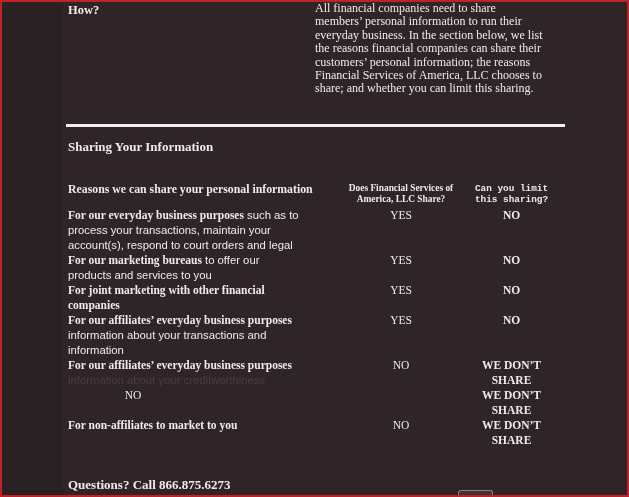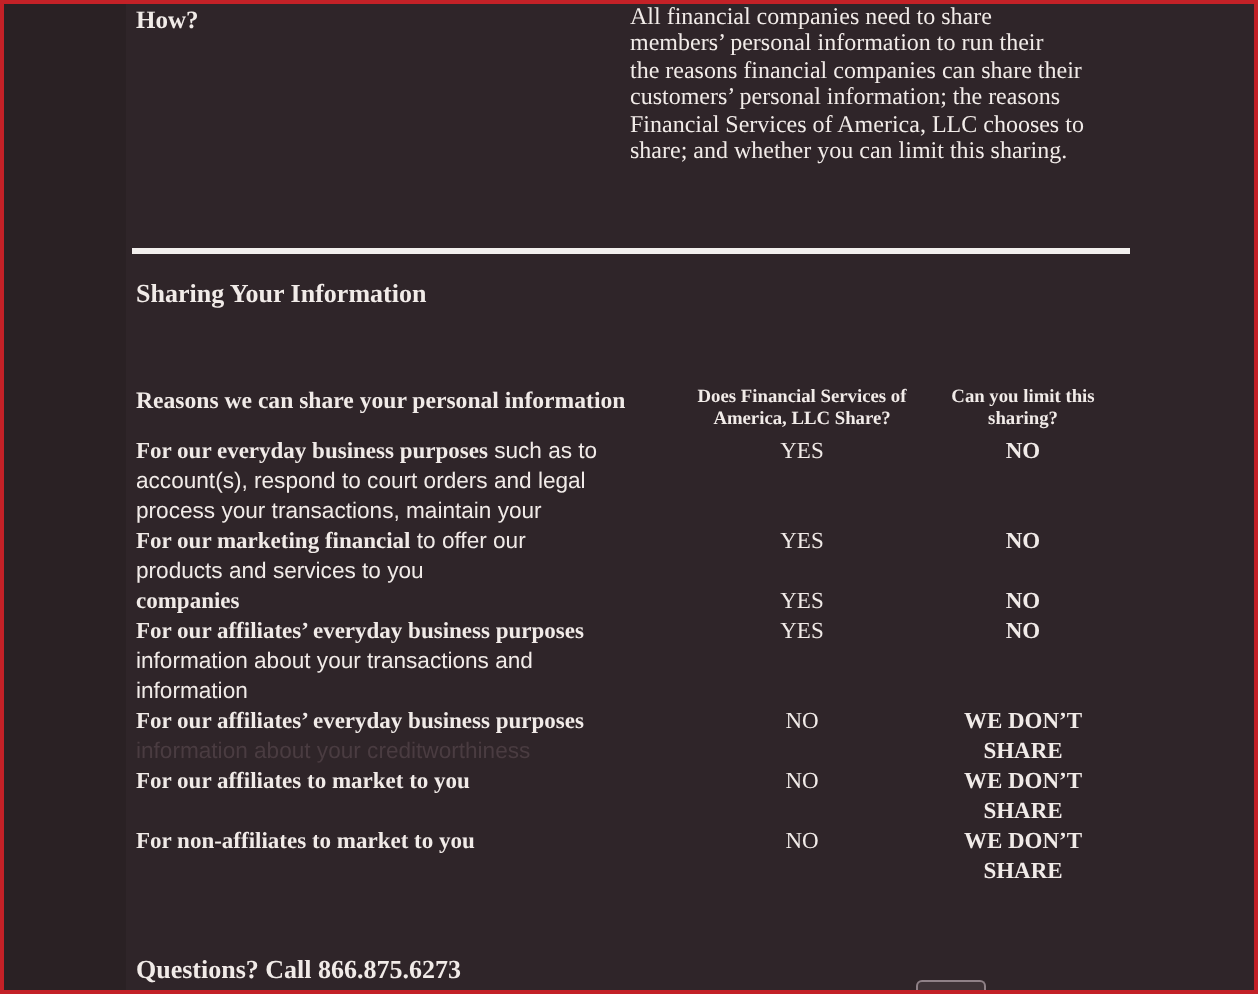--- a/index.html
+++ b/index.html
@@ -12,25 +12,25 @@
     background:var(--background,#2f2529);
     font-family:"Liberation Serif",serif;color:var(--text,#f1ebe8);
   }
   .left-margin{position:absolute;left:0;top:0;width:63px;height:497px;background:rgba(0,0,0,0.10);}
   .frame{position:absolute;inset:0;border:2px solid var(--accent_red,#c32127);pointer-events:none;z-index:9;}
   .how-label{position:absolute;left:68px;top:3px;font-weight:bold;font-size:12.5px;}
   .intro{position:absolute;left:315px;top:2px;font-size:12px;line-height:13.4px;}
   .intro .tline{white-space:pre;}
   .divider{position:absolute;left:66px;top:124px;width:499px;height:3px;background:var(--divider,#f2efed);}
   .section-heading{position:absolute;left:68px;top:139px;margin:0;font-size:13px;font-weight:bold;}
-  .share-table{position:absolute;left:68px;top:194px;width:489px;}
+  .share-table{position:absolute;left:68px;top:183px;width:489px;}
   .thead{display:flex;align-items:flex-start;margin-bottom:3px;}
   .th1{width:268px;font-weight:bold;font-size:11.8px;line-height:13px;white-space:nowrap;}
   .th2{width:130px;font-weight:bold;font-size:9.4px;line-height:11px;text-align:center;}
-  .th3{width:91px;font-weight:bold;font-size:9.4px;line-height:11px;text-align:center;}
+  .th3{width:91px;font-weight:bold;font-size:9.4px;line-height:11px;text-align:center;font-family:Liberation Mono, monospace;}
   .row{display:flex;align-items:flex-start;justify-content:space-between;}
   .c1{width:268px;line-height:15px;font-size:11.5px;}
   .c1 .line{white-space:pre;}
   .c1 .b{font-family:"Liberation Serif",serif;font-weight:bold;}
   .c1 .r{font-family:"Liberation Sans",sans-serif;font-size:11.3px;}
   .c1 .f{font-family:"Liberation Sans",sans-serif;font-size:11.3px;color:var(--faded_text,#4a3c41);}
   .c2{width:130px;text-align:center;font-weight:normal;font-size:11.5px;line-height:15px;}
   .c3{width:91px;text-align:center;font-weight:bold;font-size:11.5px;line-height:15px;}
   .questions{position:absolute;left:68px;top:477px;font-weight:bold;font-size:13px;}
   .bottom-widget{position:absolute;left:458px;top:490px;width:33px;height:7px;z-index:5;
@@ -40,58 +40,60 @@
 </head>
 <body>
 
 <div class="left-margin"></div>
 
 <div class="how-label">How?</div>
 
 <div class="intro">
     <div class="tline">All financial companies need to share</div>
     <div class="tline">members’ personal information to run their</div>
+    <div class="tline">everyday business. In the section below, we list</div>
     <div class="tline">the reasons financial companies can share their</div>
     <div class="tline">customers’ personal information; the reasons</div>
     <div class="tline">Financial Services of America, LLC chooses to</div>
     <div class="tline">share; and whether you can limit this sharing.</div>
   </div>
 
 <div class="divider"></div>
 
 <h2 class="section-heading">Sharing Your Information</h2>
 
 <div class="share-table">
   <div class="thead">
     <div class="th1">Reasons we can share your personal information</div>
     <div class="th2">Does Financial Services of America, LLC Share?</div>
     <div class="th3">Can you limit this sharing?</div>
   </div>
   <div>
   <div class="row">
     <div class="c1">
           <div class="line"><span class="b">For our everyday business purposes</span><span class="r"> such as to</span></div>
+          <div class="line"><span class="r">process your transactions, maintain your</span></div>
           <div class="line"><span class="r">account(s), respond to court orders and legal</span></div>
-          <div class="line"><span class="r">process your transactions, maintain your</span></div>
         </div>
     <div class="c2">YES</div>
     <div class="c3">NO</div>
   </div>
 
   <div class="row">
     <div class="c1">
-          <div class="line"><span class="b">For our marketing financial</span><span class="r"> to offer our</span></div>
+          <div class="line"><span class="b">For our marketing bureaus</span><span class="r"> to offer our</span></div>
           <div class="line"><span class="r">products and services to you</span></div>
         </div>
     <div class="c2">YES</div>
     <div class="c3">NO</div>
   </div>
 
   <div class="row">
     <div class="c1">
+          <div class="line"><span class="b">For joint marketing with other financial</span></div>
           <div class="line"><span class="b">companies</span></div>
         </div>
     <div class="c2">YES</div>
     <div class="c3">NO</div>
   </div>
 
   <div class="row">
     <div class="c1">
           <div class="line"><span class="b">For our affiliates’ everyday business purposes</span></div>
           <div class="line"><span class="r">information about your transactions and</span></div>
@@ -104,23 +106,20 @@
   <div class="row">
     <div class="c1">
           <div class="line"><span class="b">For our affiliates’ everyday business purposes</span></div>
           <div class="line"><span class="f">information about your creditworthiness</span></div>
         </div>
     <div class="c2">NO</div>
     <div class="c3">WE DON’T SHARE</div>
   </div>
 
   <div class="row">
-    <div class="c1">
-          <div class="line"><span class="b">For our affiliates to market to you</span></div>
-        </div>
     <div class="c2">NO</div>
     <div class="c3">WE DON’T SHARE</div>
   </div>
 
   <div class="row">
     <div class="c1">
           <div class="line"><span class="b">For non-affiliates to market to you</span></div>
         </div>
     <div class="c2">NO</div>
     <div class="c3">WE DON’T SHARE</div>

